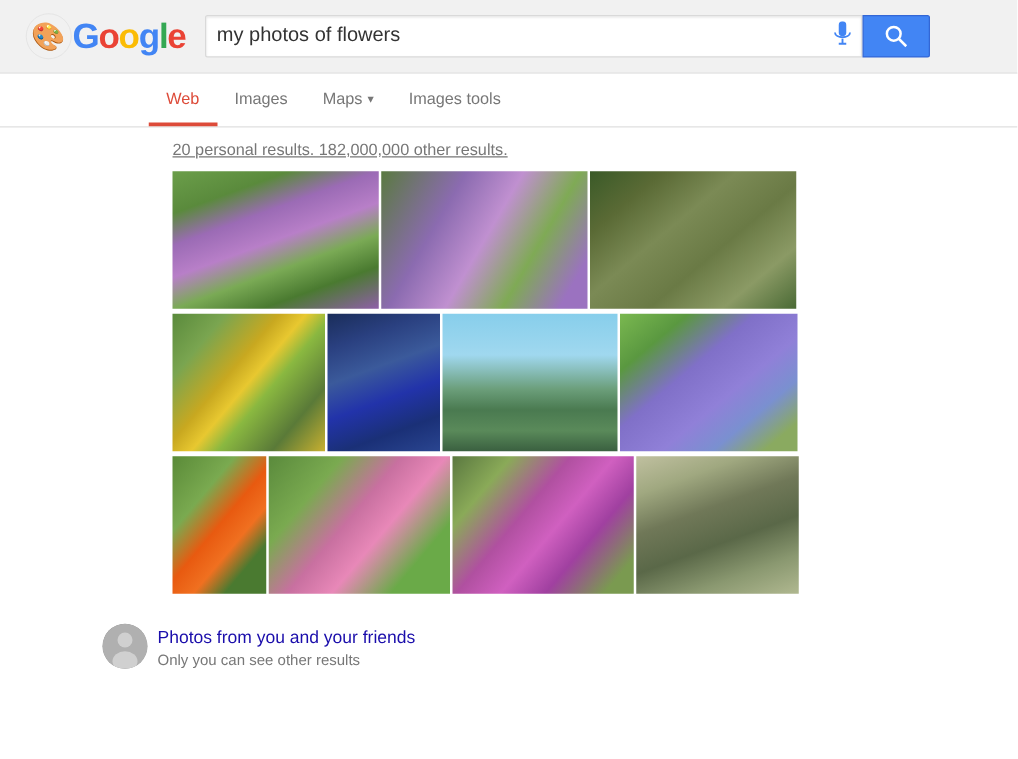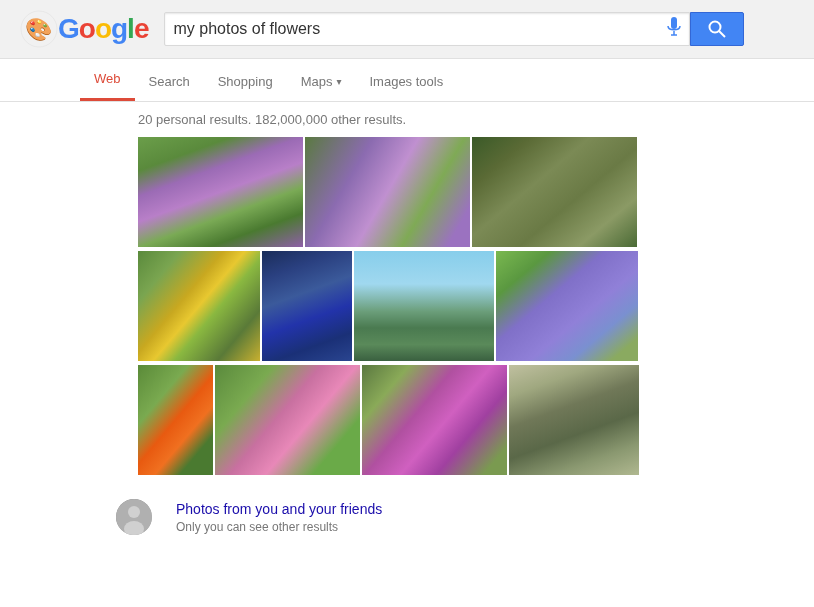--- a/index.html
+++ b/index.html
@@ -72,22 +72,22 @@
       display: flex;
       align-items: center;
       justify-content: center;
       color: #fff;
       font-size: 18px;
     }
 
     
     .nav-bar {
       display: flex;
-      align-items: flex-end;
-      padding: 0 80px;
+      align-items: flex-start;
+      padding: 0 119px;
       border-bottom: 1px solid #e0e0e0;
       background: #fff;
     }
     .nav-tab {
       padding: 12px 14px;
       font-size: 13px;
       color: #777;
       cursor: pointer;
       text-decoration: none;
       position: relative;
@@ -100,20 +100,21 @@
       color: #dd4b39;
       border-bottom: 3px solid #dd4b39;
       font-weight: 500;
     }
 
     
     .results-info {
       padding: 10px 138px 6px;
       font-size: 13px;
       color: #777;
+      text-decoration: underline;
     }
 
     
     .image-grid {
       padding: 4px 138px 10px;
       display: flex;
       flex-direction: column;
       gap: 2px;
     }
     .image-row {
@@ -178,23 +179,23 @@
     .flower-purple-iris {
       background: linear-gradient(130deg, #5a7840 0%, #8aaa58 20%, #b050a0 40%, #d060c0 55%, #a040a0 70%, #7a9a50 90%);
     }
     .flower-park {
       background: linear-gradient(160deg, #c0c0a0 0%, #a0a880 20%, #707858 40%, #5a6848 60%, #8a9870 80%, #b0b890 100%);
     }
 
     
     .social-result {
       display: flex;
-      align-items: center;
-      padding: 12px 116px 16px;
-      gap: 24px;
+      align-items: flex-end;
+      padding: 12px 82px 16px;
+      gap: 8px;
     }
     .avatar-circle {
       width: 36px;
       height: 36px;
       border-radius: 50%;
       background: linear-gradient(135deg, #888 0%, #aaa 100%);
       flex-shrink: 0;
       overflow: hidden;
       display: flex;
       align-items: flex-end;
@@ -254,24 +255,21 @@
       </svg>
     </button>
   </div>
 </div>
 
 <div class="nav-bar">
   <a class="nav-tab active" href="#">
     <span>Web</span>
   </a>
   <a class="nav-tab" href="#">
-    <span>Search</span>
-  </a>
-  <a class="nav-tab" href="#">
-    <span>Shopping</span>
+    <span>Images</span>
   </a>
   <a class="nav-tab" href="#">
     <span>Maps</span>
     <span class="chevron">▾</span>
   </a>
   <a class="nav-tab" href="#">
     <span>Images tools</span>
   </a>
 </div>
 

